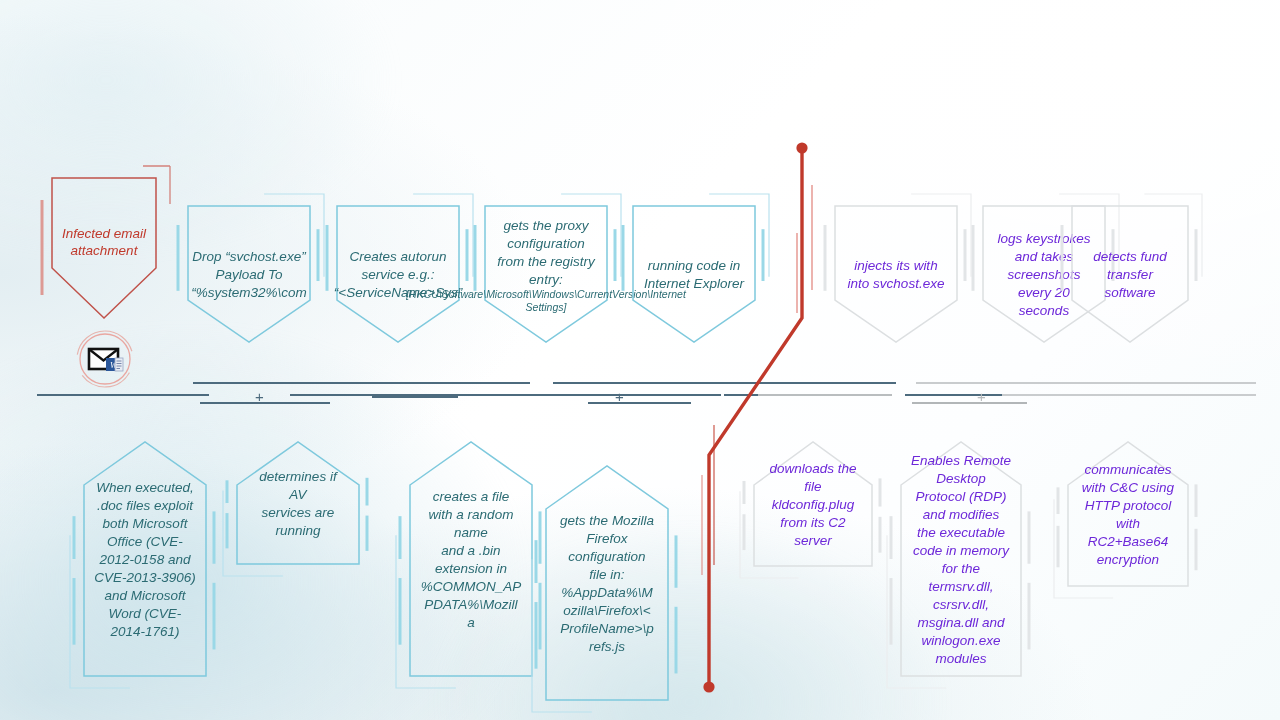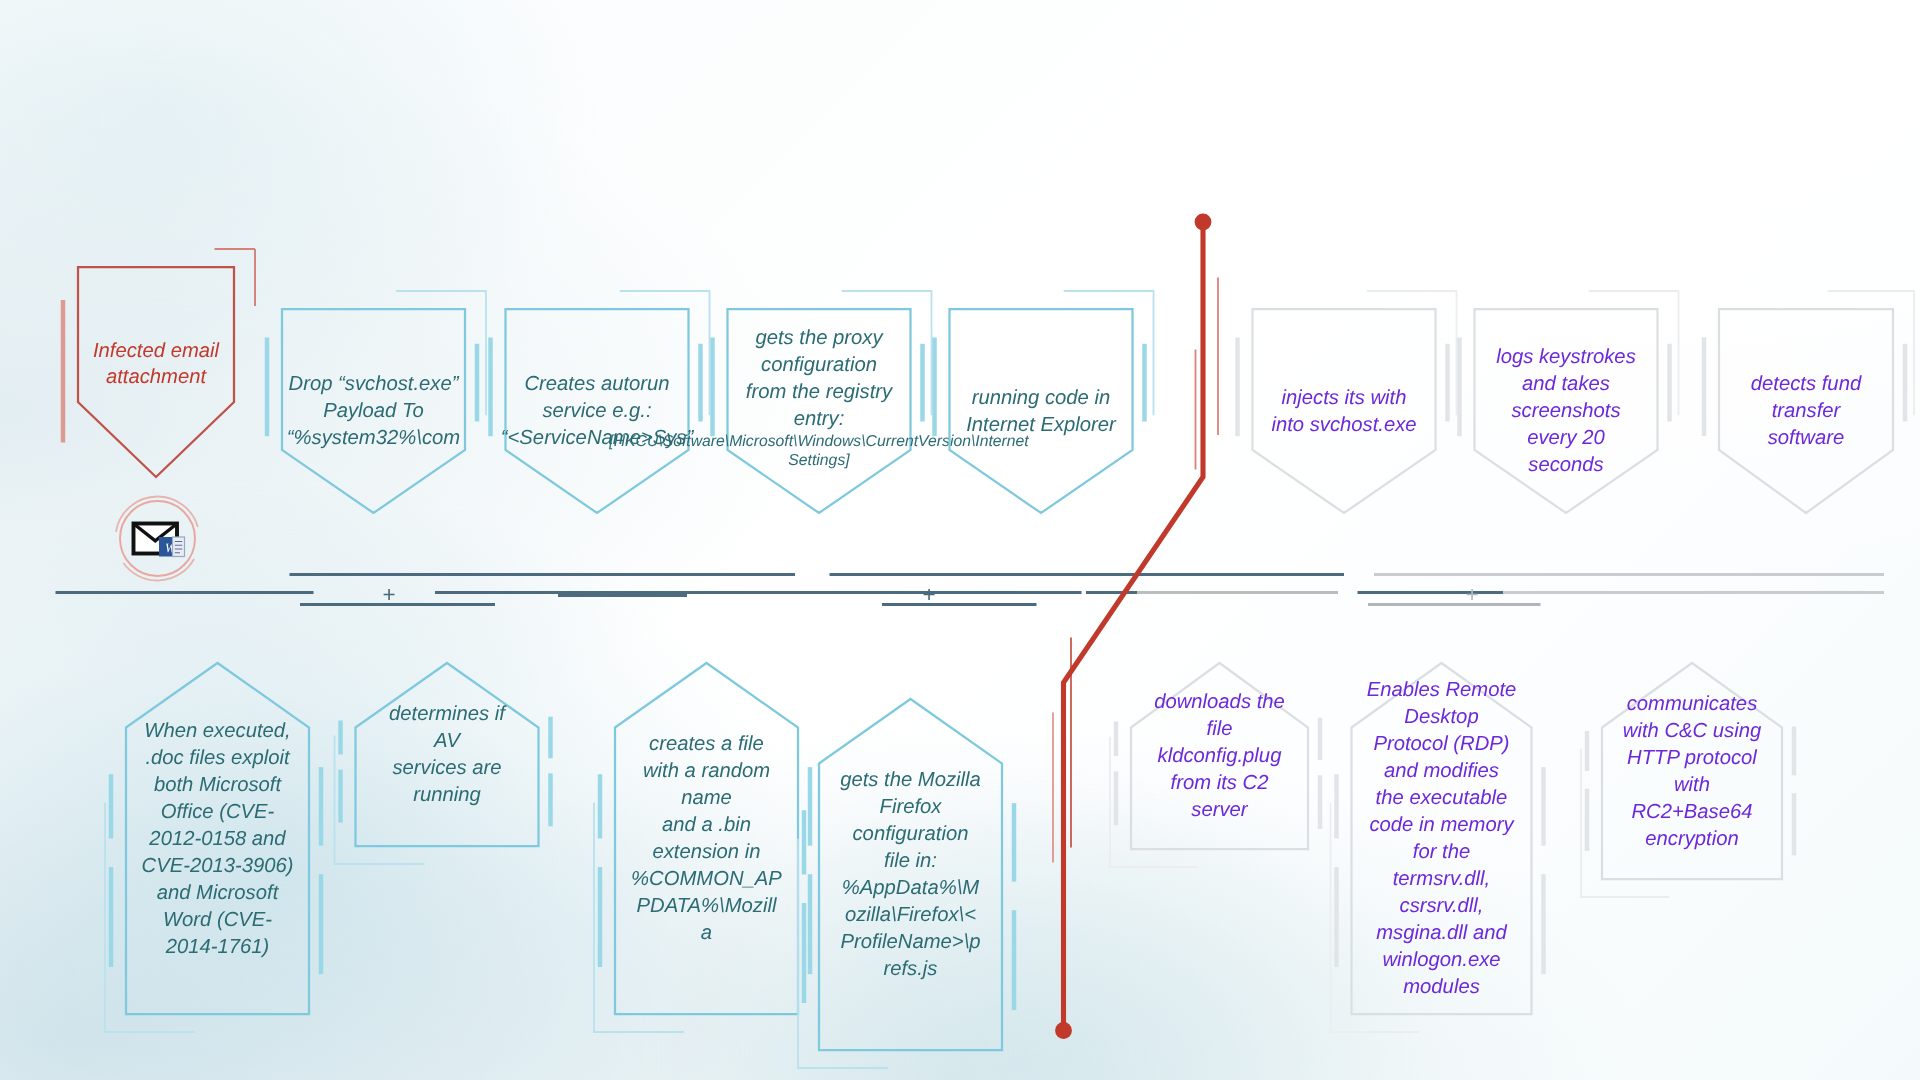--- a/index.html
+++ b/index.html
@@ -234,21 +234,21 @@
        <div>
          <span class="txt">logs keystrokes
 and takes
 screenshots
 every 20
 seconds</span>
          
        </div>
      </div>
       </div>
-      <div class="node c-grey" style="left: 1144px; top: 204px; width: 120px; height: 140px;">
+      <div class="node c-grey" style="left: 1070px; top: 204px; width: 120px; height: 140px;">
         <svg width="120" height="140" viewBox="0 0 120 140">
        <path d="M74.4 -10 L132 -10 L132 72.8" fill="none" stroke="#ecedef" stroke-width="1.2"></path>
              <path d="M-8 21 L-8 86.8" stroke="#e2e5e7" stroke-width="3"></path>
              <path d="M126 25.2 L126 77" stroke="#e2e5e7" stroke-width="3"></path>
        <path d="M2 2 L118 2 L118 96 L60 138 L2 96 Z" fill="none" stroke="#dcdfe1" stroke-width="1.5"></path>
      </svg>
      <div class="body" style="">
        <div>
          <span class="txt">detects fund
 transfer

